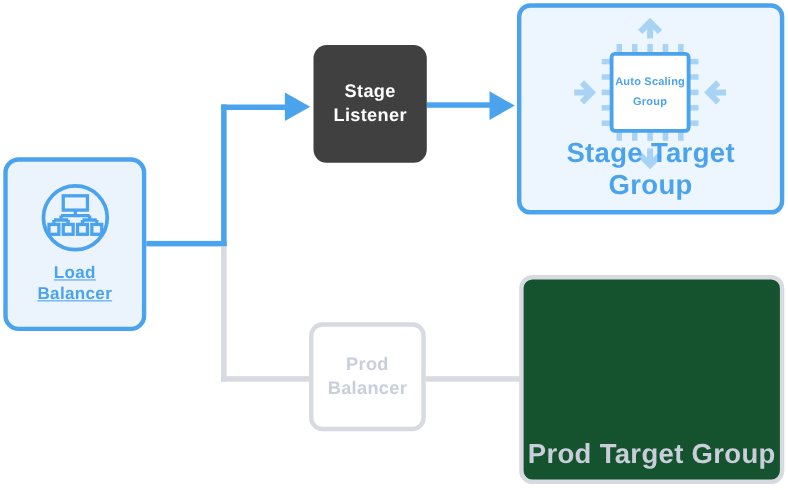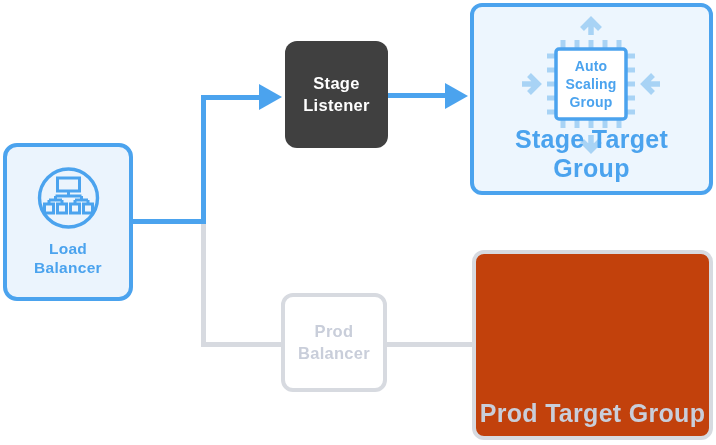--- a/index.html
+++ b/index.html
@@ -38,20 +38,21 @@
   .node-lb svg { margin-top: 19px; }
   .lb-label {
     margin-top: 9px;
     width: 92px;
     text-align: center;
     color: #4BA3EE;
     font-size: 15.5px;
     line-height: 19px;
     font-weight: 600;
     letter-spacing: 0.3px;
+    text-decoration: underline;
   }
 
   .node-listener {
     border-radius: 12px;
     display: flex; align-items: center; justify-content: center;
   }
   .node-stage-listener {
     left: 285px; top: 41px; width: 103px; height: 107px;
     background: #404040;
   }
@@ -72,42 +73,42 @@
   .node-prod-listener .listener-label { color: #C9CEDA; }
 
   .node-tg { border-radius: 12px; }
   .node-stage-tg {
     left: 470px; top: 3px; width: 243px; height: 192px;
     background: #EDF6FE;
     border: 4px solid #4BA3EE;
   }
   .node-prod-tg {
     left: 472px; top: 250px; width: 241px; height: 190px;
-    background: #c2410c;
+    background: #14532d;
     border: 4px solid #D7DAE0;
   }
   .tg-label {
     position: absolute;
     left: 0; right: 0; bottom: 8px;
     text-align: center;
     font-size: 25px;
     font-weight: 600;
     letter-spacing: 0.3px;
   }
   .node-stage-tg .tg-label { color: #4BA3EE; }
   .node-prod-tg .tg-label { color: #C9CEDA; }
 
   .chip-svg { position: absolute; left: 36px; top: 4px; }
   .asg-label {
     position: absolute;
     left: 82px; top: 42px; width: 70px; height: 70px;
     display: flex; align-items: center; justify-content: center;
     text-align: center;
     color: #4BA3EE;
-    font-size: 14px;
+    font-size: 10px;
     line-height: 18px;
     font-weight: 600;
     letter-spacing: 0.2px;
   }
 </style>
 </head>
 <body>
 
 <div class="canvas">
 

